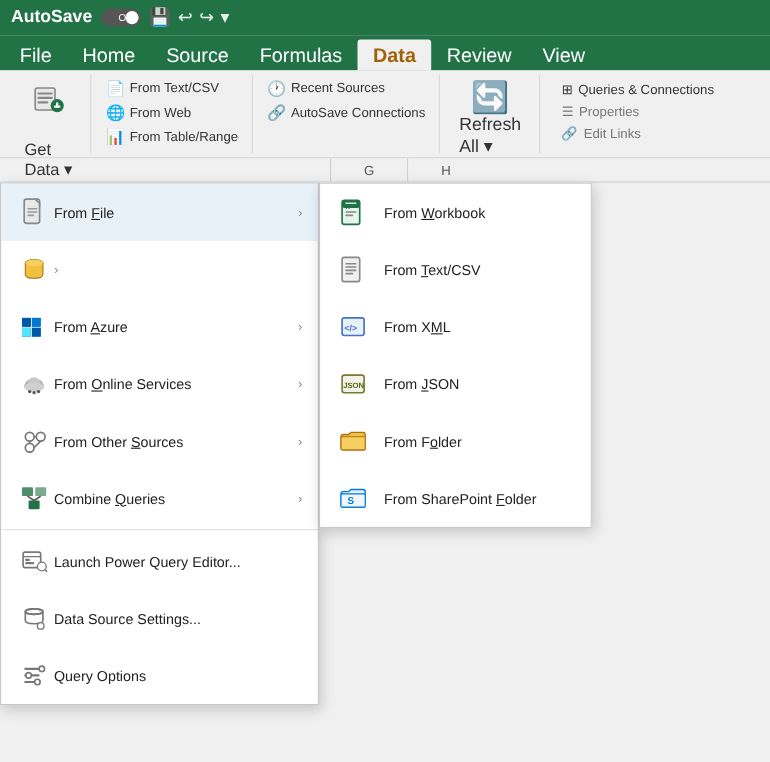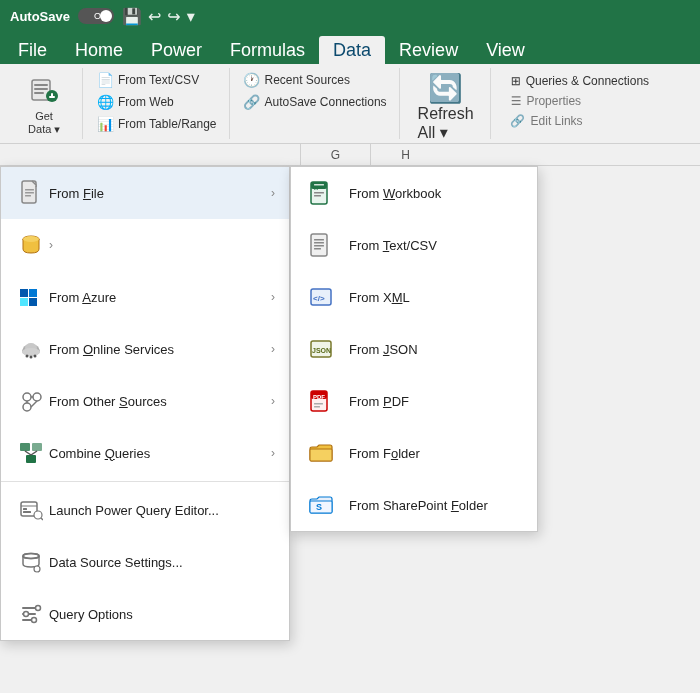--- a/index.html
+++ b/index.html
@@ -16,21 +16,21 @@
     .title-bar {
       background: #217346;
       color: white;
       height: 32px;
       display: flex;
       align-items: center;
       padding: 0 10px;
       gap: 8px;
     }
     .autosave-label {
-      font-size: 13px;
+      font-size: 16px;
       font-weight: 600;
     }
     .toggle-off {
       background: #555;
       border-radius: 10px;
       width: 36px;
       height: 16px;
       display: inline-flex;
       align-items: center;
       padding: 2px;
@@ -74,22 +74,22 @@
       color: white;
       font-size: 18px;
       cursor: pointer;
       border-radius: 3px 3px 0 0;
       height: 28px;
       display: flex;
       align-items: center;
     }
     .ribbon-tab.active {
       background: #f0f0f0;
-      color: #0c4a6e;
-      font-weight: 400;
+      color: #a16207;
+      font-weight: 700;
     }
 
     
     .ribbon {
       background: #f0f0f0;
       border-bottom: 1px solid #d0d0d0;
       display: flex;
       align-items: stretch;
       padding: 4px 6px;
       height: 80px;
@@ -113,25 +113,24 @@
       cursor: pointer;
       padding: 2px;
       border-radius: 3px;
     }
     .get-data-icon {
       font-size: 26px;
       line-height: 1;
       color: #217346;
     }
     .get-data-text {
-      font-size: 11px;
-      text-align: center;
+      font-size: 15px;
       line-height: 1.2;
       color: #333;
-      margin-top: 2px;
+      margin-top: 20px;
     }
 
     .ribbon-buttons-col {
       display: flex;
       flex-direction: column;
       justify-content: center;
       gap: 2px;
     }
     .ribbon-small-btn {
       display: flex;
@@ -323,21 +322,21 @@
     <span class="title-bar-icon">💾</span>
     <span class="title-bar-icon">↩</span>
     <span class="title-bar-icon">↪</span>
     <span class="title-bar-icon">▾</span>
   </div>
 </div>
 
 <div class="ribbon-tabs">
   <div class="ribbon-tab">File</div>
   <div class="ribbon-tab">Home</div>
-  <div class="ribbon-tab">Power</div>
+  <div class="ribbon-tab">Source</div>
   <div class="ribbon-tab">Formulas</div>
   <div class="ribbon-tab active">Data</div>
   <div class="ribbon-tab">Review</div>
   <div class="ribbon-tab">View</div>
 </div>
 
 <div class="ribbon">
 
   <div class="ribbon-group">
     <div class="get-data-btn">
@@ -597,32 +596,20 @@
     <div class="sub-menu-item">
       <div class="sub-menu-icon">
         <svg width="28" height="28" viewBox="0 0 28 28">
           <rect x="4" y="6" width="20" height="16" rx="2" fill="#f0f4e8" stroke="#7a7a2e" stroke-width="1.5"></rect>
           <text x="5" y="18" font-size="7" fill="#5a6a1a" font-weight="bold">JSON</text>
         </svg>
       </div>
       <span class="sub-menu-text">From <u>J</u>SON</span>
     </div>
 
-    <div class="sub-menu-item">
-      <div class="sub-menu-icon">
-        <svg width="28" height="28" viewBox="0 0 28 28">
-          <rect x="4" y="4" width="16" height="20" rx="2" fill="#fff0f0" stroke="#c00" stroke-width="1.5"></rect>
-          <rect x="4" y="4" width="16" height="8" rx="2" fill="#c00"></rect>
-          <text x="6" y="12" font-size="6" fill="white" font-weight="bold">PDF</text>
-          <rect x="7" y="16" width="9" height="1.5" rx="0.5" fill="#aaa"></rect>
-          <rect x="7" y="19" width="6" height="1.5" rx="0.5" fill="#aaa"></rect>
-        </svg>
-      </div>
-      <span class="sub-menu-text">From <u>P</u>DF</span>
-    </div>
 
     <div class="sub-menu-item">
       <div class="sub-menu-icon">
         <svg width="28" height="28" viewBox="0 0 28 28">
           <path d="M3 10 Q3 8 5 8 L10 8 L12 6 L23 6 Q25 6 25 8 L25 20 Q25 22 23 22 L5 22 Q3 22 3 20 Z" fill="#f0c040" stroke="#b07010" stroke-width="1.2"></path>
           <rect x="3" y="10" width="22" height="12" rx="1" fill="#f5d060" stroke="#b07010" stroke-width="1"></rect>
         </svg>
       </div>
       <span class="sub-menu-text">From F<u>o</u>lder</span>
     </div>

